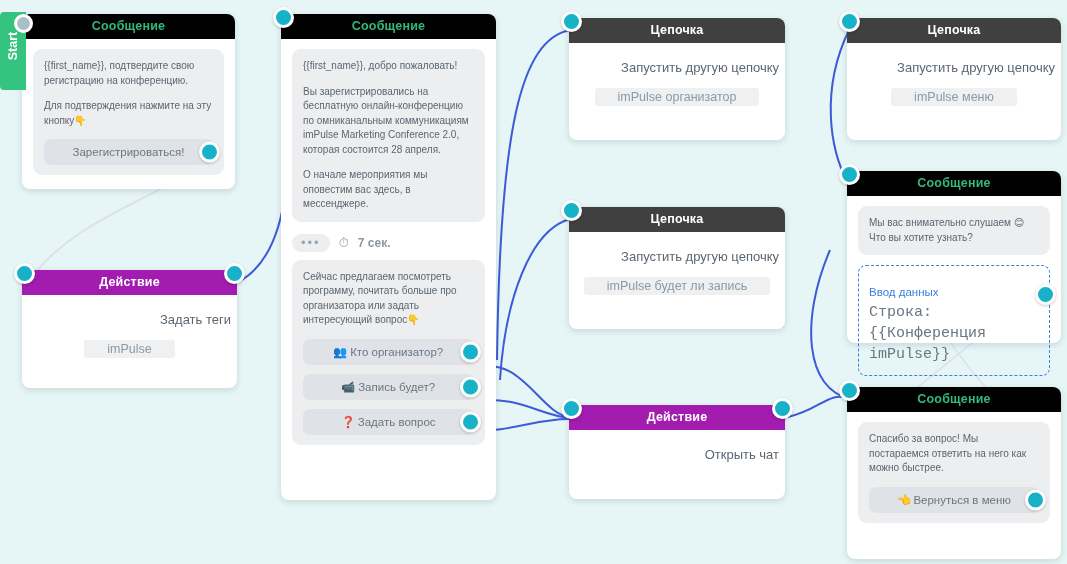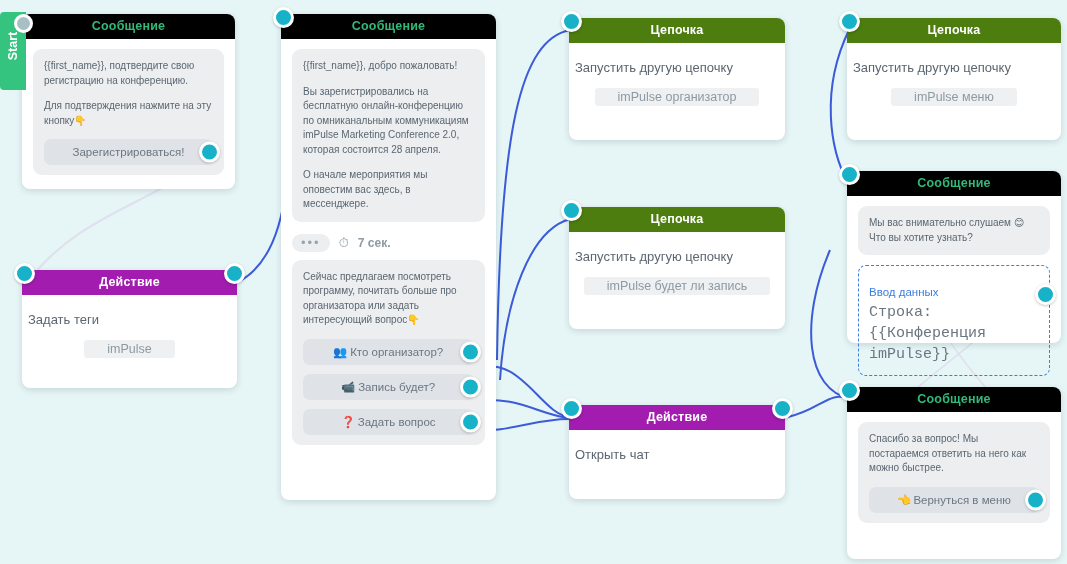--- a/index.html
+++ b/index.html
@@ -9,27 +9,27 @@
     font-family:"Liberation Sans","DejaVu Sans",sans-serif;
     position:relative;
   }
   #canvas{position:absolute;inset:0;}
   svg.wires{position:absolute;left:0;top:0;width:1067px;height:564px;pointer-events:none;z-index:1;}
   .node{position:absolute;z-index:2;background:#fff;border-radius:8px;
         box-shadow:0 2px 6px rgba(40,70,90,.16);overflow:visible;}
   .node-hd{height:25px;line-height:25px;text-align:center;font-size:12.5px;font-weight:bold;
            border-radius:8px 8px 0 0;letter-spacing:.2px;}
   .hd-msg{background:#000000;color:#31b979;}
-  .hd-chain{background:#4d7c0f;color:#fff;}
+  .hd-chain{background:#404040;color:#fff;}
   .hd-act{background:#a21caf;color:#fff;}
   .node-bd{padding:10px 11px 14px;}
   .bubble{background:#eceef0;border-radius:9px;padding:10px 11px;}
   .bubble p{margin:0 0 11px;font-size:10px;line-height:1.45;color:#5b6670;}
   .bubble p:last-child{margin-bottom:0;}
-  .center-txt{text-align:left;font-size:13px;color:#5b6670;padding:17px 6px 4px;}
+  .center-txt{text-align:right;font-size:13px;color:#5b6670;padding:17px 6px 4px;}
   .chip{display:block;text-align:center;margin:9px auto 0;font-size:12.5px;color:#8d9aa3;
         background:#eef0f2;border-radius:3px;padding:2px 23px;width:fit-content;}
   .btn{position:relative;background:#dfe3e8;border-radius:7px;height:26px;line-height:26px;
        text-align:center;font-size:11.5px;color:#6b7680;margin-top:9px;padding:0 18px;}
   .btn .em{margin-right:2px;font-size:11.5px;}
   .port{position:absolute;width:15px;height:15px;border-radius:50%;background:#18b2c8;
         border:3px solid #fff;box-shadow:0 1px 3px rgba(0,0,0,.22);z-index:5;}
   .port.l{left:-8px;top:-7px;}
   .port.r{right:-8px;top:-7px;}
   .port.mid-r{right:-7px;top:50%;transform:translateY(-50%);}

